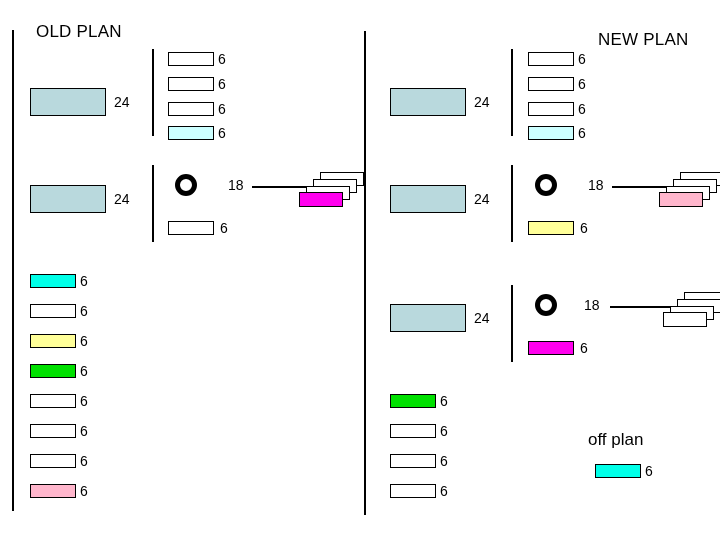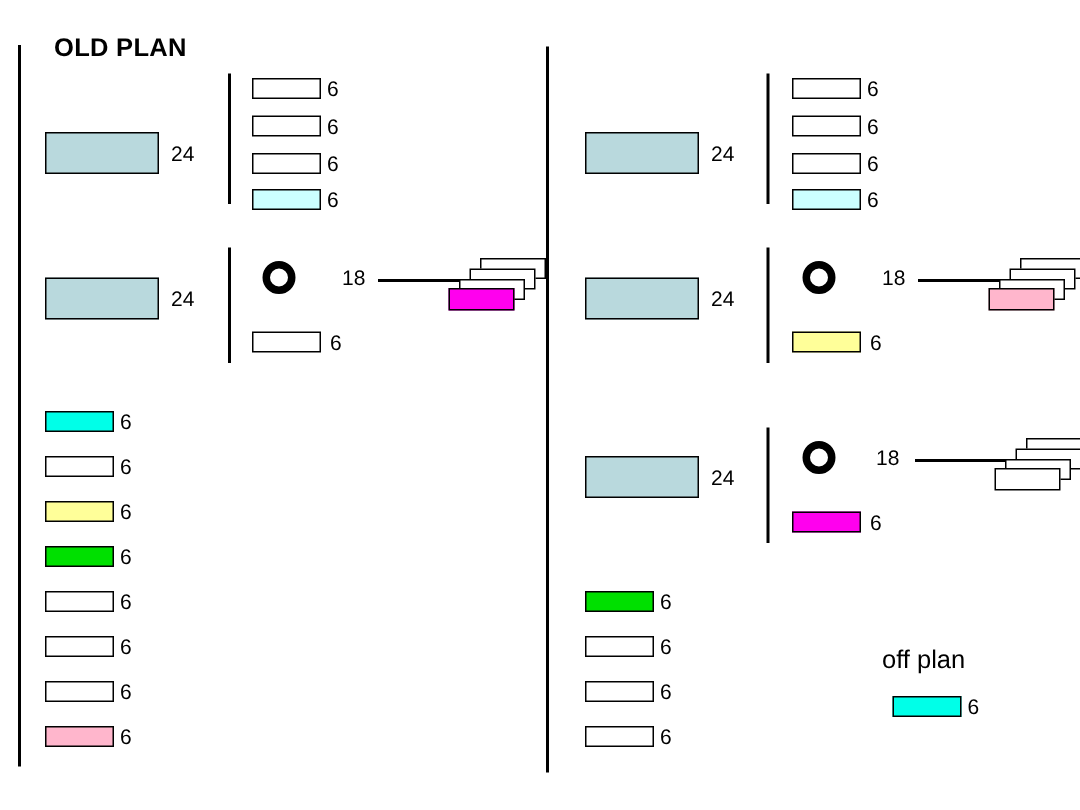--- a/index.html
+++ b/index.html
@@ -3,21 +3,21 @@
 <meta charset="utf-8">
 <style>
   html,body{margin:0;padding:0;background:#ffffff;}
   body{width:720px;height:540px;overflow:hidden;
        font-family:"Liberation Sans","DejaVu Sans",sans-serif;color:#000;}
   #stage{position:relative;width:720px;height:540px;}
 
   .vline{position:absolute;background:#000;width:2px;}
   .vline.thin{width:2px;}
 
-  .title{position:absolute;font-weight:bold;font-size:17px;letter-spacing:.2px;
+  .title{position:absolute;font-weight:normal;font-size:17px;letter-spacing:.2px;
          white-space:nowrap;}
 
   
   .num{position:absolute;font-size:14px;line-height:14px;white-space:nowrap;}
 
   
   .rect{position:absolute;border:1.5px solid #000;background:#ffffff;box-sizing:border-box;}
   .bigrect{position:absolute;border:1.5px solid #000;box-sizing:border-box;}
 
   
@@ -38,20 +38,21 @@
   <div class="vline" style="left:364px;top:31px;height:484px;"></div>
 
   <div class="vline thin" style="left:152px;top:49px;height:87px;"></div>
   <div class="vline thin" style="left:152px;top:165px;height:77px;"></div>
 
   <div class="vline thin" style="left:511px;top:49px;height:87px;"></div>
   <div class="vline thin" style="left:511px;top:165px;height:77px;"></div>
   <div class="vline thin" style="left:511px;top:285px;height:77px;"></div>
 
   <div class="title" style="left:36px;top:22px;">OLD PLAN</div>
+  <div class="title" style="left:598px;top:30px;">NEW PLAN</div>
   <div class="offplan" style="left:588px;top:430px;">off plan</div>
 
   <div class="bigrect" style="left:30px;top:88px;width:76px;height:28px;background:#b9d9dd;"></div>
   <div class="num" style="left:114px;top:95px;">24</div>
 
   <div class="bigrect" style="left:30px;top:185px;width:76px;height:28px;background:#b9d9dd;"></div>
   <div class="num" style="left:114px;top:192px;">24</div>
 
   <div class="rect" style="left:168px;top:52px;width:46px;height:14px;background:#ffffff;"></div>
   <div class="num" style="left:218px;top:52px;">6</div>

